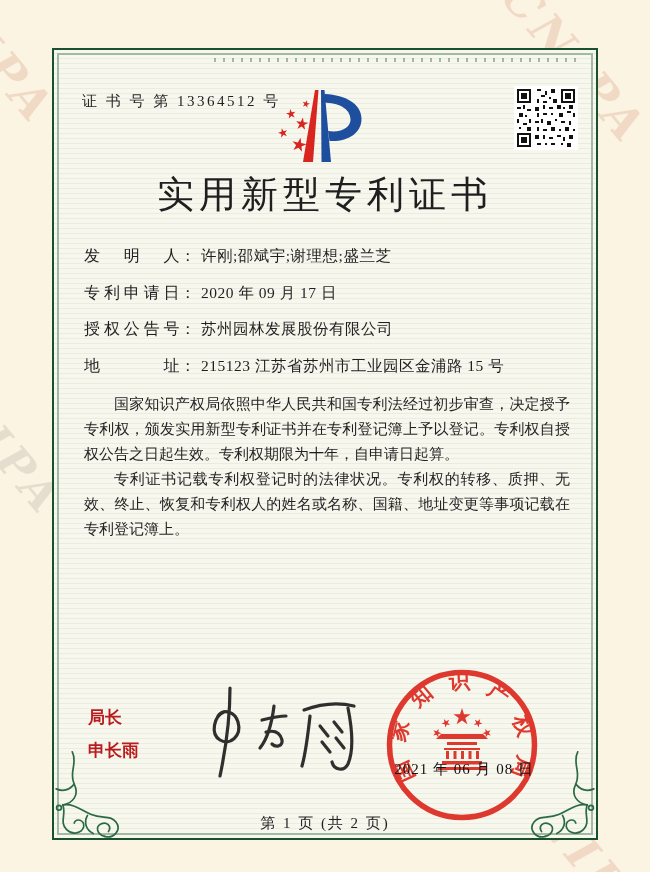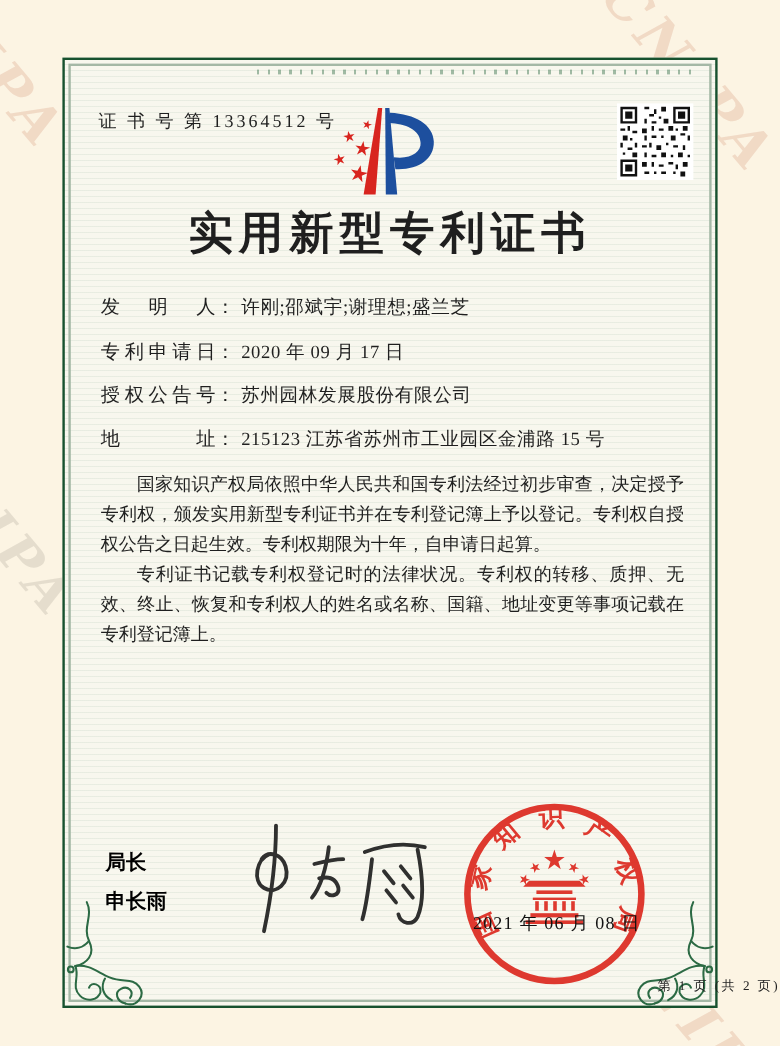--- a/index.html
+++ b/index.html
@@ -28,40 +28,40 @@
       background:repeating-linear-gradient(90deg,rgba(46,107,68,.8) 0 2px,transparent 2px 9px)}
   .corner-flourish{position:absolute;width:95px;height:95px}
   .fl-left{left:40px;top:748px}
   .fl-right{left:515px;top:748px}
 
   
   .cert-no{position:absolute;left:82px;top:92px;font-size:15px;letter-spacing:2.5px}
   .logo{position:absolute;left:268px;top:73px;width:122px;height:97px}
   .qr{position:absolute;left:514px;top:86px;width:64px;height:64px}
   .title{position:absolute;left:0;top:170px;width:100%;text-align:center;
-         font-size:37px;font-weight:700;letter-spacing:5px}
+         font-size:37px;font-weight:400;letter-spacing:5px}
 
   
   .content{position:absolute;left:84px;top:246px;width:486px;font-size:15.5px}
   .field-row{margin-bottom:15.5px;white-space:nowrap;letter-spacing:.5px}
   .flabel{display:inline-block;width:96px;font-size:16px;text-align:justify;text-align-last:justify;
           vertical-align:bottom}
   .colon{margin-right:5px}
   .gval{display:inline-block;width:140px}
   .paras{margin-top:6px;font-size:15px;line-height:1.67;text-align:justify}
   .paras p{text-indent:2em}
 
   
-  .officer{position:absolute;left:88px;top:703px;font-family:Liberation Sans, sans-serif;
-           font-weight:700;font-size:17px;line-height:1.92;color:#000000}
+  .officer{position:absolute;left:88px;top:703px;font-family:Liberation Mono, monospace;
+           font-weight:700;font-size:17px;line-height:1.92;color:#b91c1c}
   .sig{position:absolute;left:196px;top:682px;width:175px;height:100px}
   .seal{position:absolute;left:384px;top:667px;width:156px;height:156px;opacity:.93}
   .seal-date{position:absolute;left:388px;top:760px;width:152px;text-align:center;font-size:15px;
              letter-spacing:1px;color:#101010;z-index:5;white-space:nowrap}
-  .footer{position:absolute;left:0;top:814px;width:100%;text-align:right;font-size:11px;letter-spacing:2px}
+  .footer{position:absolute;left:0;top:814px;width:100%;text-align:center;font-size:15px;letter-spacing:2px}
 </style>
 </head>
 <body>
 
 <div class="page">
 
   
   <svg width="0" height="0" aria-hidden="true">
     <defs>
       <path id="star" d="M0,-1 L0.2245,-0.309 L0.951,-0.309 L0.363,0.118 L0.588,0.809 L0,0.382 L-0.588,0.809 L-0.363,0.118 L-0.951,-0.309 L-0.2245,-0.309 Z"></path>

